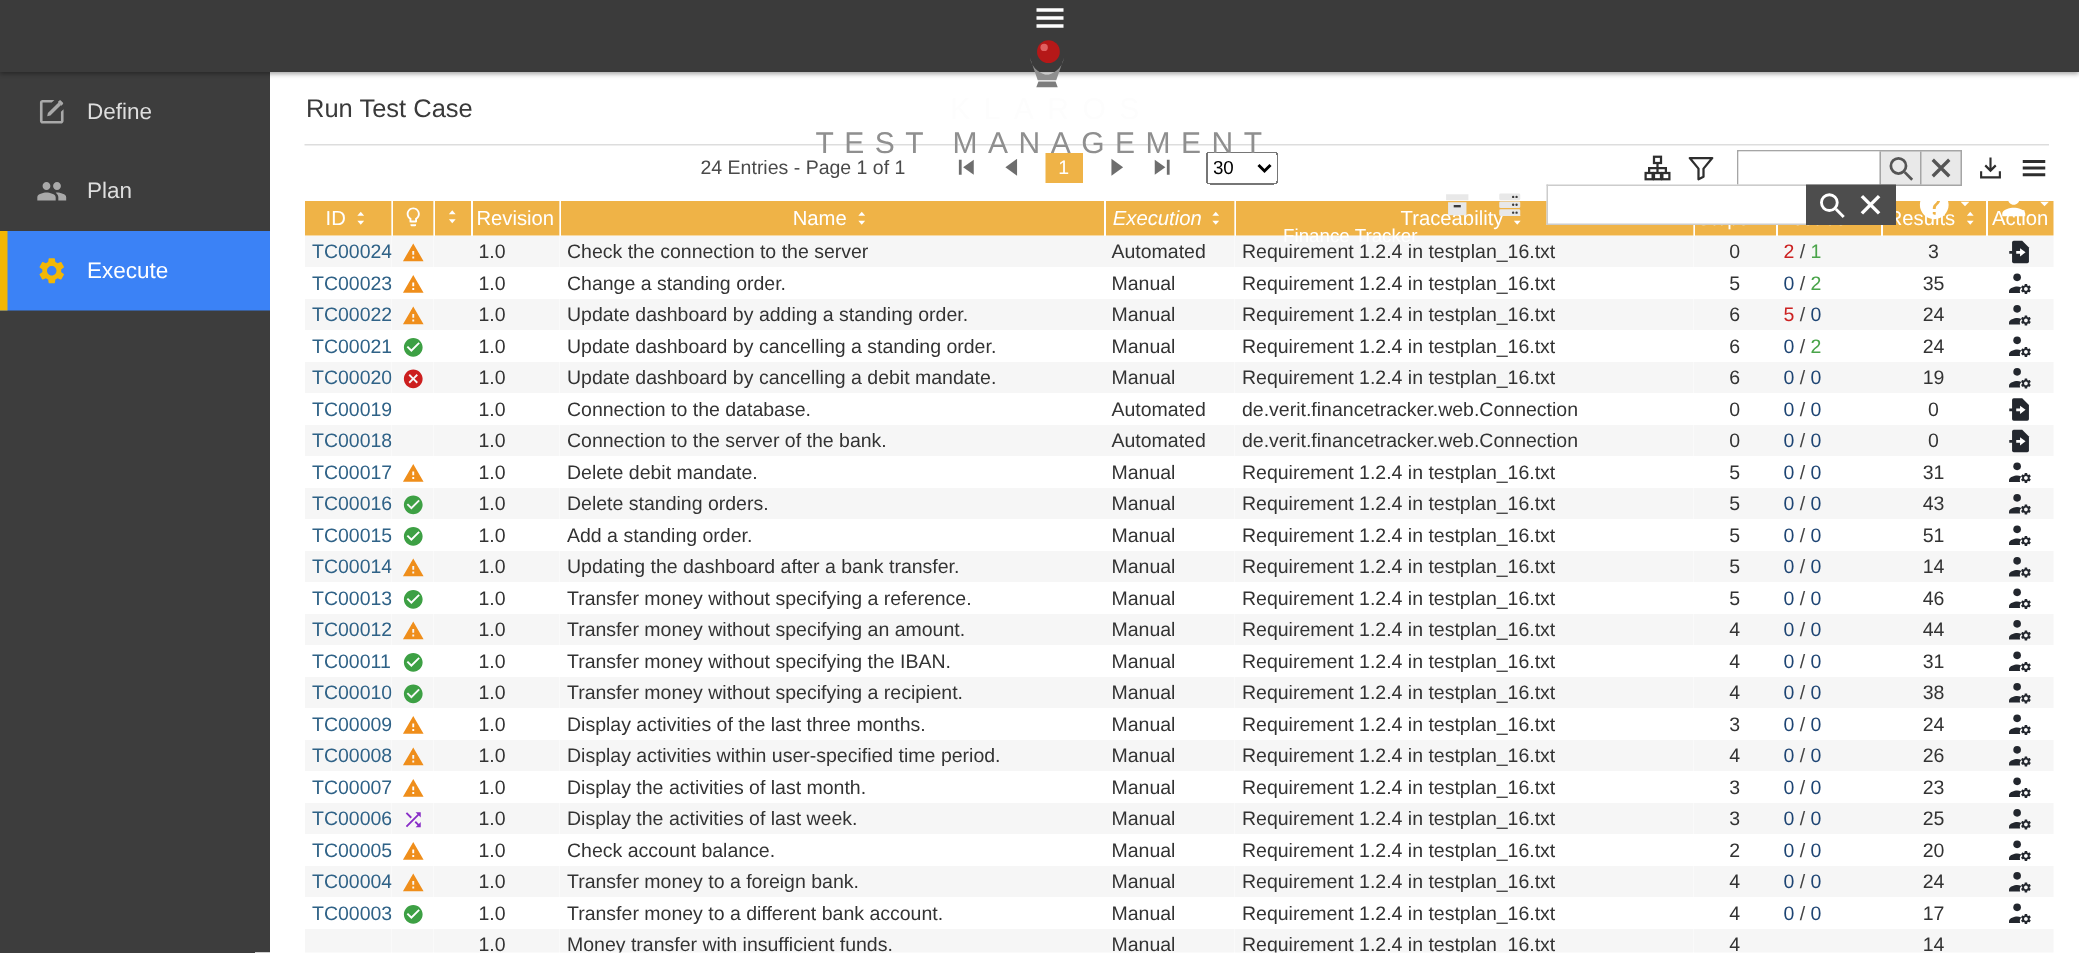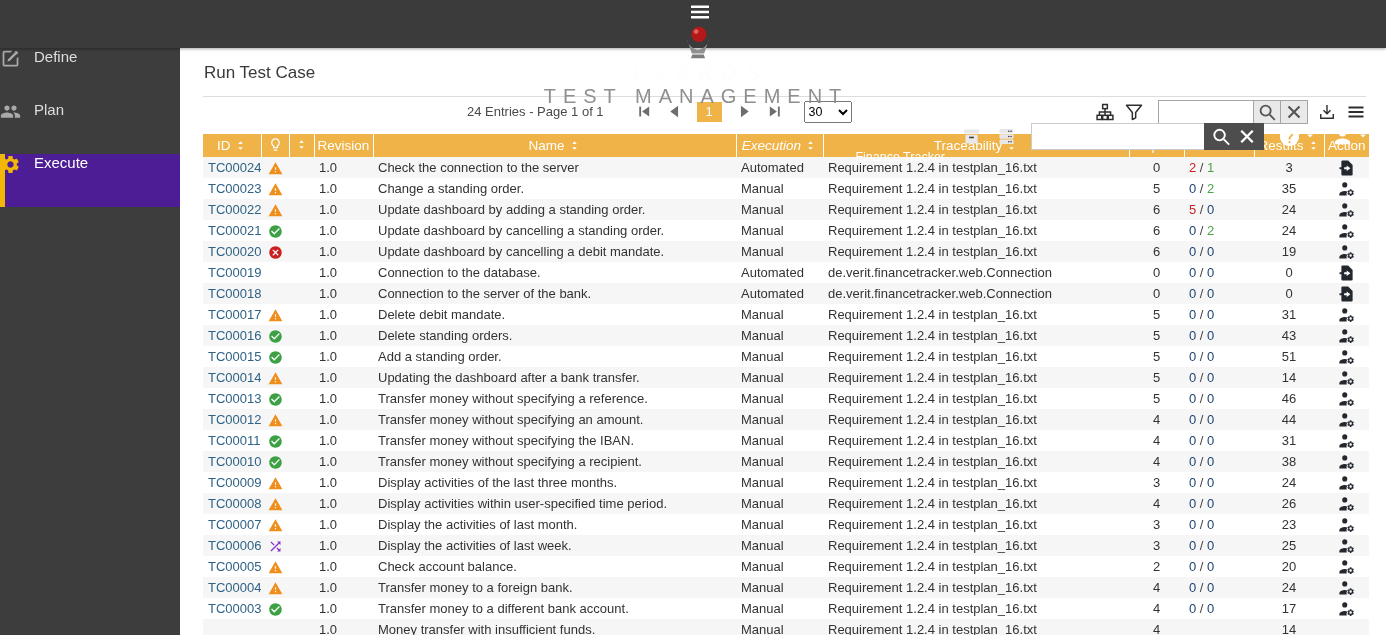--- a/index.html
+++ b/index.html
@@ -30,25 +30,25 @@
   }
   .gs-btns { display:flex; align-items:center; background:#4d4d4d; padding:0 4px; }
   .gs-btn { width:26px; height:23px; display:flex; align-items:center; justify-content:center; color:#fff; cursor:pointer; }
   .gs-btn svg { width:15px; height:15px; }
   .menu-group { display:flex; align-items:center; margin-right:14px; cursor:pointer; }
   .menu-group .big { width:23px; height:23px; color:#fff; }
   .chev { width:14px; height:14px; color:#fff; margin-left:2px; }
   
   .sidebar { position:absolute; top:48px; left:0; width:180px; height:587px; background:#3d3d3d; z-index:10; }
   .sb-item {
-    height:53px; display:flex; 
+    height:53px; display:flex; align-items:center; padding-left:24px;
     cursor:pointer; color:#dedede; font-size:15px;
   }
   .sb-item .sb-icn { width:21px; height:21px; color:#a9a9a9; margin-right:13px; flex:0 0 auto; }
-  .sb-item.active { background:#4c1d95; box-shadow:inset 5px 0 0 var(--c-sidebar-accent,#f2b705); color:#fff; }
+  .sb-item.active { background:#3b82f6; box-shadow:inset 5px 0 0 var(--c-sidebar-accent,#f2b705); color:#fff; }
   .sb-item.active .sb-icn { color:var(--c-sidebar-accent,#f2b705); }
   
   .main { position:absolute; top:48px; left:180px; width:1206px; padding:0 20px 0 23px; }
   .page-title { margin:15px 0 4px 1px; font-size:17px; font-weight:500; color:#3a3a3a; }
   .title-rule { border:none; border-top:1px solid #ddd; margin:13px 0 0 0; }
   .toolbar { margin-top:1px; height:27px; display:flex; align-items:center; }
   .pager { display:flex; align-items:center; margin-left:264px; }
   .entries-text { font-size:13px; color:#4a4a4a; margin-right:24px; }
   .pg-btn { width:17px; height:17px; color:#6e6e6e; margin:0 7px; cursor:pointer; }
   .page-chip {

